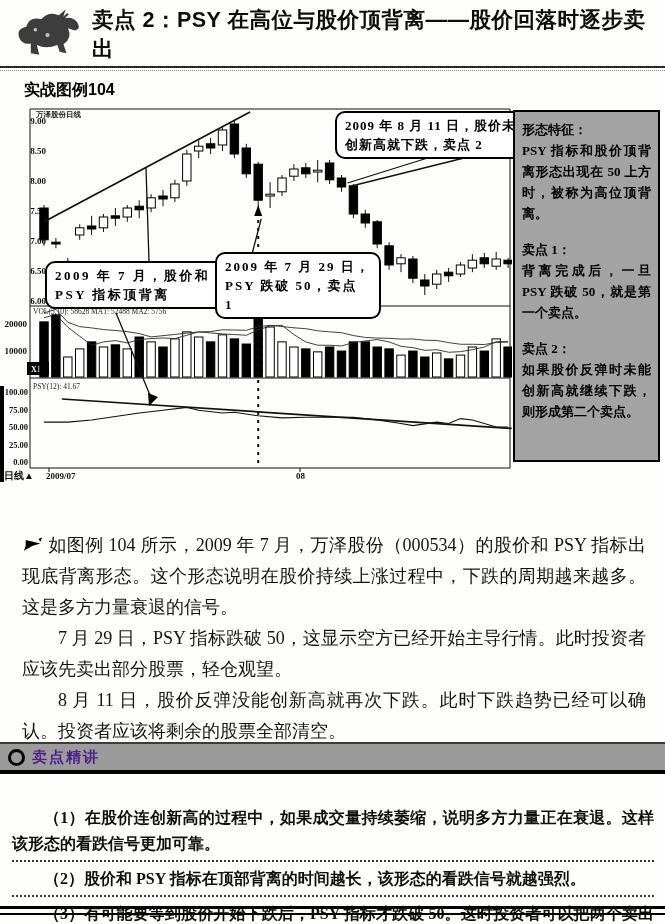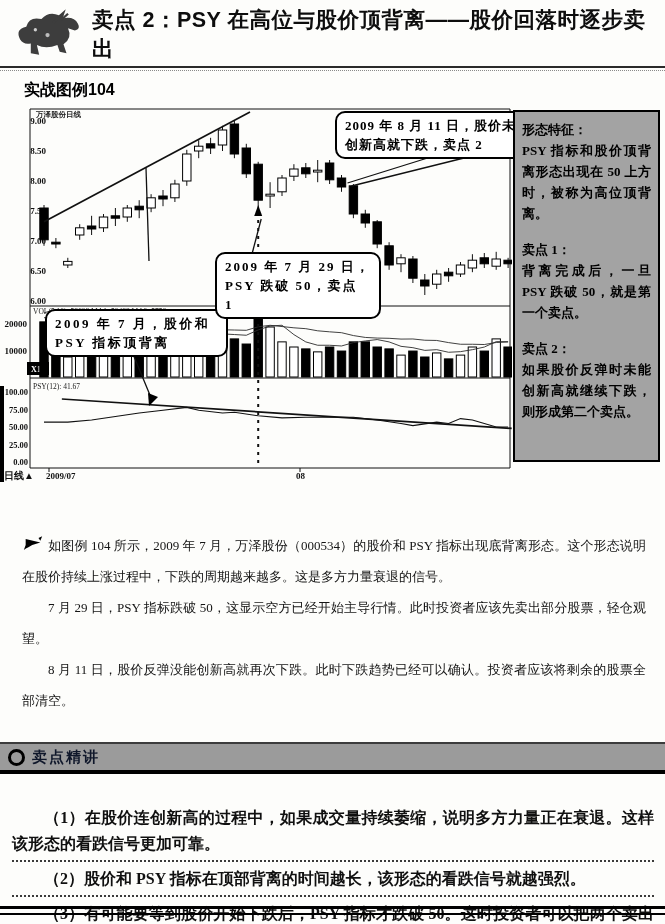--- a/index.html
+++ b/index.html
@@ -25,31 +25,31 @@
   #sidebar{position:absolute;left:513px;top:110px;width:147px;height:352px;
            border:2px solid #000;background:#a3a3a3;padding:7px 7px;box-sizing:border-box;
            font-size:13px;line-height:21px;color:#000;}
   .sb-title{font-weight:bold;}
   .sb-body{font-weight:bold;text-align:justify;}
   .sb-gap{margin-top:15px;}
   
   #caption{position:absolute;left:20px;top:494px;width:600px;text-align:center;
            font-weight:bold;font-size:15.5px;color:#000;}
   #bodytxt{position:absolute;left:22px;top:530px;width:624px;
-           font-size:13px;line-height:31px;text-align:justify;color:#141414;}
+           font-size:18px;line-height:31px;text-align:justify;color:#141414;}
   #bodytxt p{margin:0;}
   .indent{text-indent:2em;}
   #pmark{display:inline-block;width:22px;height:15px;vertical-align:-1px;margin-right:4px;}
   
   #hl-bar{position:absolute;left:0;top:742px;width:665px;height:26px;background:#9b9b9b;
           border-top:2px solid #3c3c3c;border-bottom:4px solid #000;box-sizing:content-box;
           display:flex;align-items:center;}
   #hl-ring{width:11px;height:11px;border:3px solid #000;border-radius:50%;
            margin-left:8px;margin-right:7px;flex:0 0 auto;}
-  #hl-title{font-family:"Liberation Sans",sans-serif;font-weight:bold;font-size:15px;color:#0f172a;
+  #hl-title{font-family:"Liberation Sans",sans-serif;font-weight:bold;font-size:15px;color:#4c1d95;
             letter-spacing:2px;}
   #hl-items{position:absolute;left:12px;top:772px;width:642px;font-size:16px;line-height:26px;
             font-weight:bold;text-align:justify;color:#101010;margin-top:33px;}
   .hl-item{text-indent:2em;padding-bottom:3px;margin:0;}
   .dotted{border-bottom:2px dotted #3a3a3a;margin-bottom:4px;}
   #btm-rule{position:absolute;left:0;top:906px;width:665px;height:4px;
             border-top:3px solid #000;border-bottom:2px solid #000;}
 </style>
 </head>
 <body>
@@ -230,21 +230,21 @@
       <line x1="149" y1="261" x2="146" y2="168" stroke="#111" stroke-width="1.3"></line>
       <line x1="116" y1="313" x2="152" y2="400" stroke="#111" stroke-width="1.3"></line>
       <polygon points="148,393 158,397 149,406" fill="#000"></polygon>
       <rect x="0" y="386" width="4" height="96" fill="#000"></rect>
       <text x="4" y="479" font-size="10" text-anchor="start" font-family="&quot;Liberation Serif&quot;,serif" font-weight="bold" fill="#111">日线▲</text>
       <text x="46" y="479" font-size="9" text-anchor="start" font-family="&quot;Liberation Serif&quot;,serif" font-weight="bold" fill="#111">2009/07</text>
       <text x="296" y="479" font-size="9" text-anchor="start" font-family="&quot;Liberation Serif&quot;,serif" font-weight="bold" fill="#111">08</text>
     </svg>
 
   <div class="callout" style="left:335px;top:111px;width:177px;">2009 年 8 月 11 日，股价未创新高就下跌，卖点 2</div>
-  <div class="callout" style="left:45px;top:261px;width:163px;letter-spacing:2.5px;margin-top:48px;">2009 年 7 月，股价和 PSY 指标顶背离</div>
+  <div class="callout" style="left:45px;top:261px;width:163px;letter-spacing:2.5px;">2009 年 7 月，股价和 PSY 指标顶背离</div>
   <div class="callout" style="left:215px;top:252px;width:146px;letter-spacing:2px;">2009 年 7 月 29 日，PSY 跌破 50，卖点 1</div>
 
   <div id="sidebar">
     <div class="sb-title">形态特征：</div>
     <div class="sb-body">PSY 指标和股价顶背离形态出现在 50 上方时，被称为高位顶背离。</div>
     <div class="sb-title sb-gap">卖点 1：</div>
     <div class="sb-body">背离完成后，一旦 PSY 跌破 50，就是第一个卖点。</div>
     <div class="sb-title sb-gap">卖点 2：</div>
     <div class="sb-body">如果股价反弹时未能创新高就继续下跌，则形成第二个卖点。</div>
   </div>

